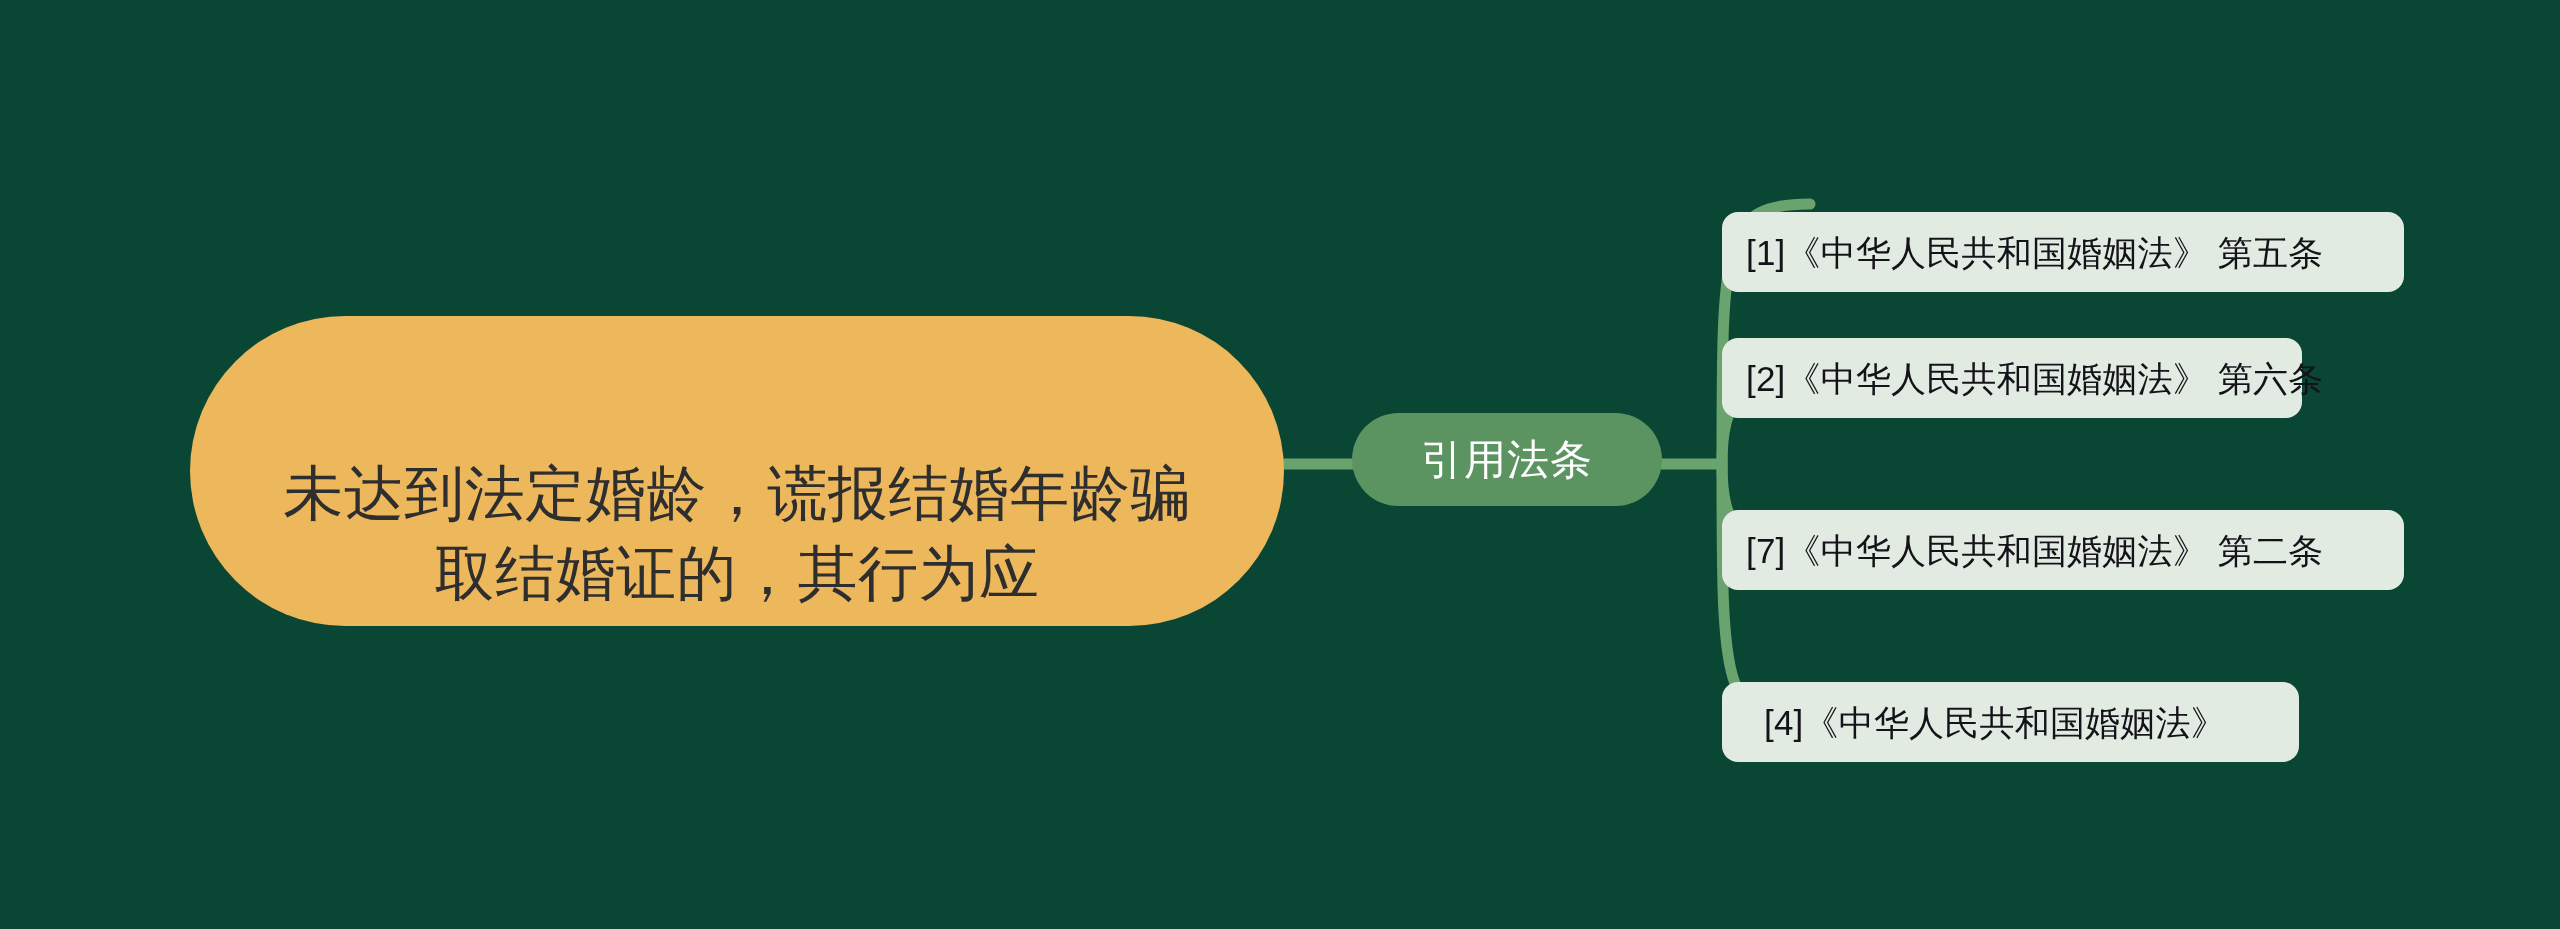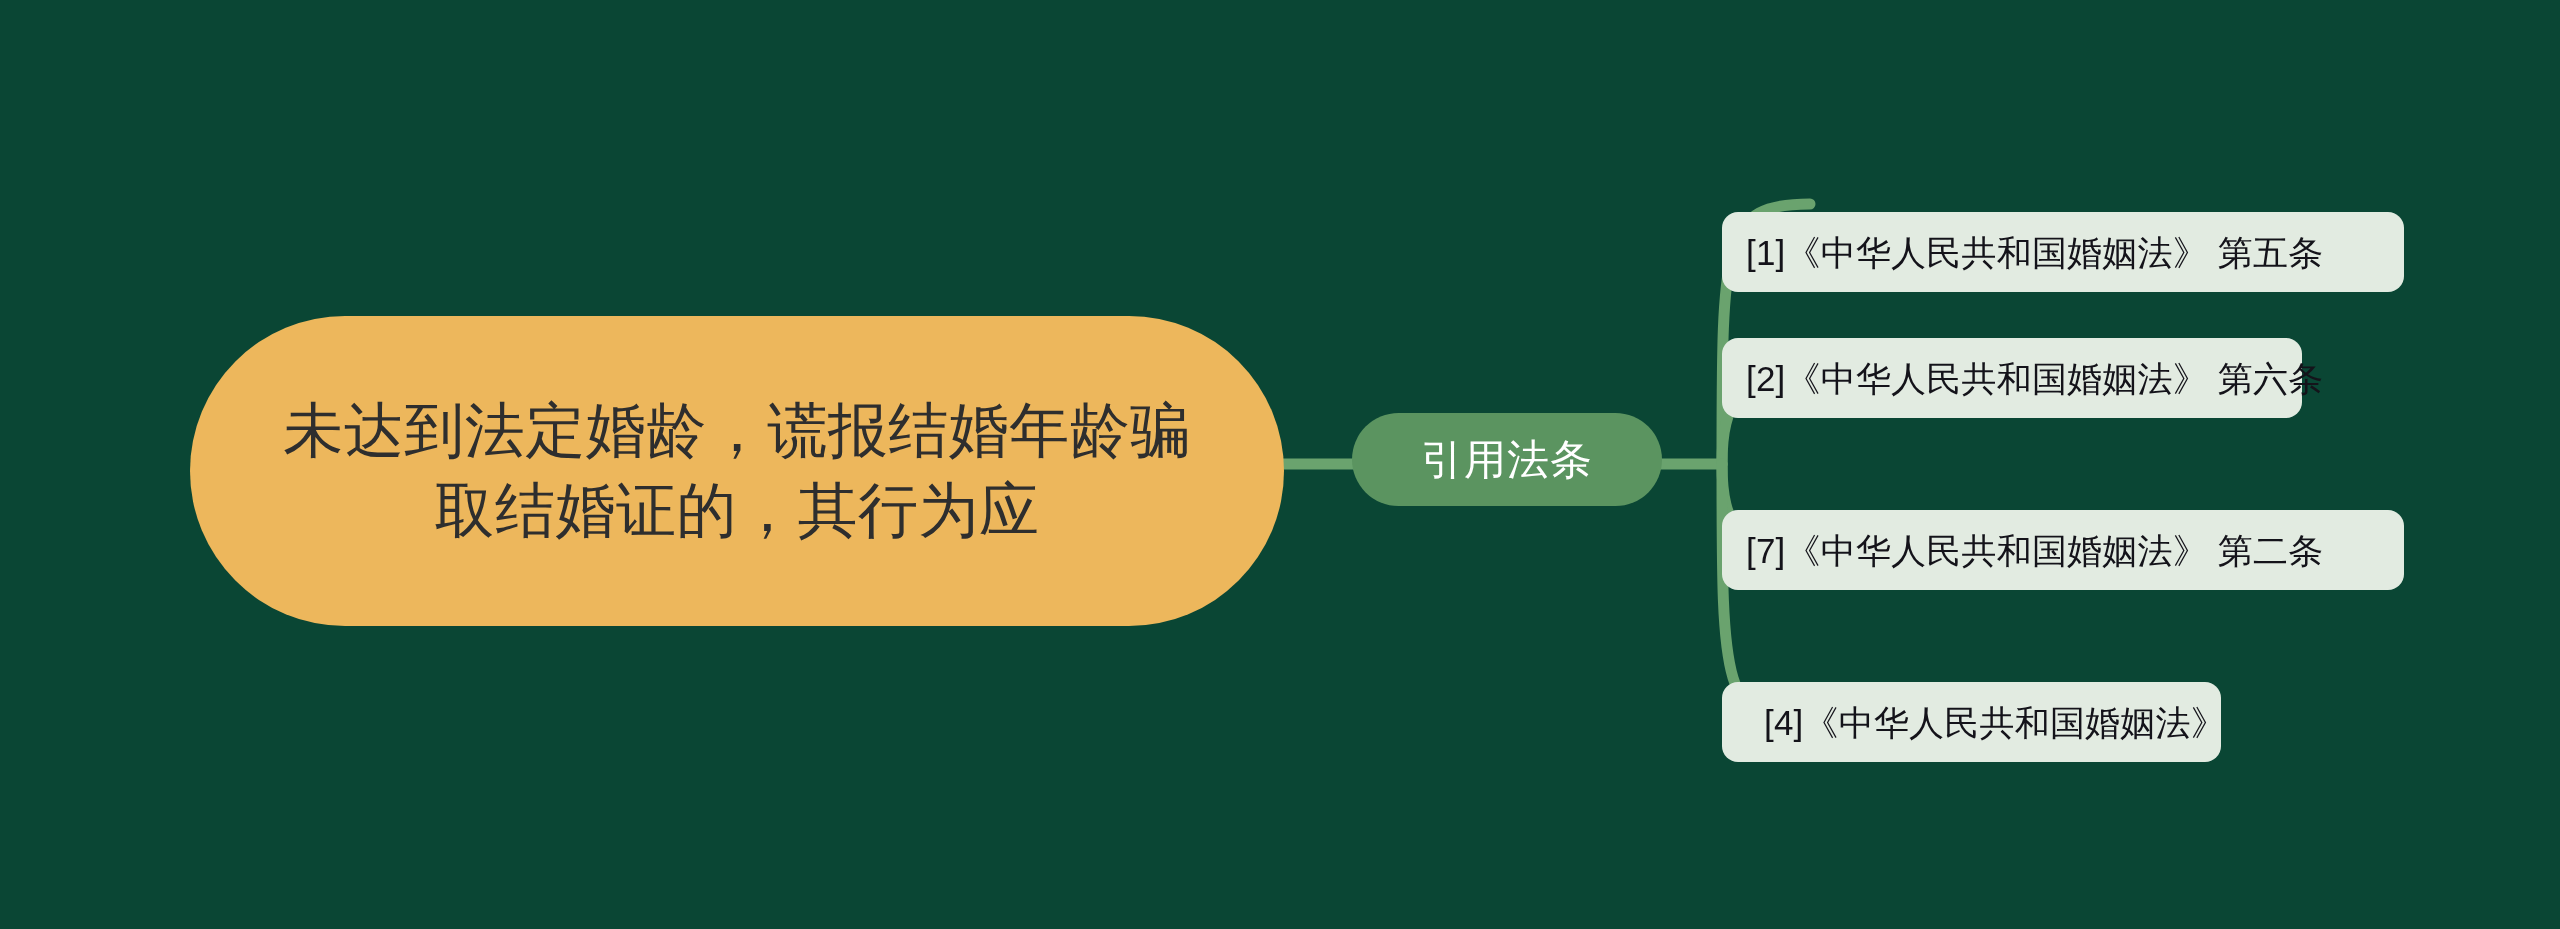--- a/index.html
+++ b/index.html
@@ -30,24 +30,24 @@
   
   .root-node {
     position: absolute;
     left: 190px;
     top: 316px;
     width: 1094px;
     height: 310px;
     background: #edb75c;
     border-radius: 155px;
     display: flex;
-    align-items: center;
+    align-items: flex-end;
     justify-content: center;
     box-sizing: border-box;
-    padding: 4px 70px;
+    padding: 12px 70px;
     z-index: 3;
   }
   .root-text {
     color: #2e2e2e;
     font-size: 60px;
     line-height: 1.33;
     text-align: center;
     letter-spacing: 0.5px;
     word-break: break-all;
   }
@@ -90,21 +90,21 @@
   .leaf-text {
     color: #14131a;
     font-size: 35px;
     line-height: 1;
     white-space: nowrap;
     letter-spacing: 0.2px;
   }
   .leaf-0 { top: 164px; width: 682px; margin-top: 48px; }
   .leaf-1 { top: 338px; width: 580px; }
   .leaf-2 { top: 510px; width: 682px; }
-  .leaf-3 { top: 682px; width: 499px; padding-left: 42px; }
+  .leaf-3 { top: 682px; width: 577px; padding-left: 42px; }
 </style>
 </head>
 <body>
 
 <div id="stage">
 
   <svg id="edges" viewBox="0 0 2560 929" width="2560" height="929" xmlns="http://www.w3.org/2000/svg">
 
     <path d="M 1283 464 L 1356 464" stroke="#6AA36E" stroke-width="11" fill="none" stroke-linecap="butt"></path>
 

